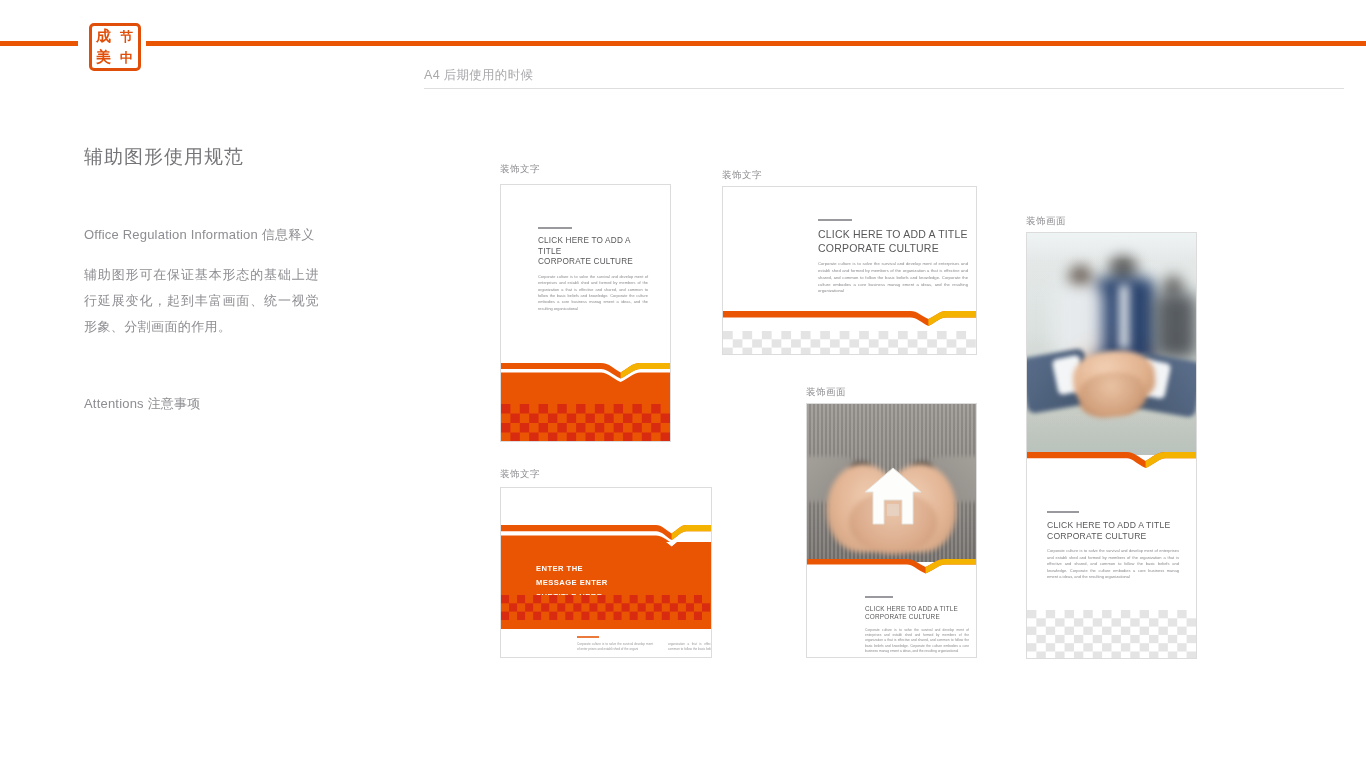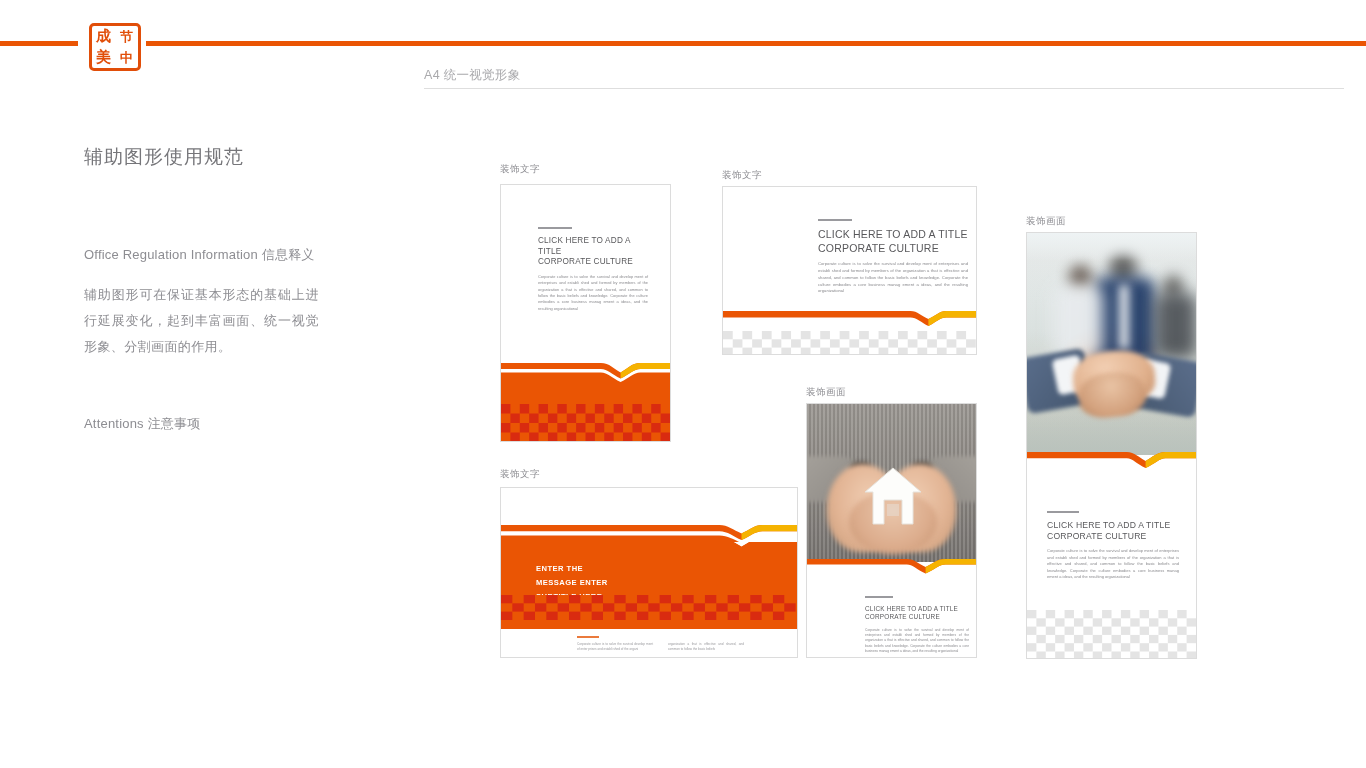--- a/index.html
+++ b/index.html
@@ -59,21 +59,21 @@
   .left-col { position:absolute; left:84px; top:122px; width:235px; }
   .code-no {
     font-size:40px; color:#8e8e93; font-weight:300; letter-spacing:0.5px;
     line-height:1.1;
   }
   .code-sub {
     margin-top:22px;
     font-size:19px; color:#76767a; font-weight:400; letter-spacing:1px;
   }
   .sec-head {
-    margin-top:76px;
+    margin-top:56px;
     font-size:13px; color:#8d8d92; font-weight:400; letter-spacing:0.2px;
   }
   .sec-head.second { margin-top:55px; }
   .sec-body {
     margin-top:18px;
     font-size:13px; color:#8d8d92; line-height:2.0; letter-spacing:0.4px;
     text-align:justify;
   }
   .sec-body + .sec-body { margin-top:4px;font-family:Liberation Serif, serif; }
 
@@ -153,21 +153,21 @@
     <div class="logo-seal">
       <div class="seal-inner">
         <span>成</span>
         <span class="tall">节</span>
         <span>美</span>
         <span class="tall">中</span>
       </div>
     </div>
   </div>
 
-  <div class="hdr-left">A4 统一视觉形象</div>
+  <div class="hdr-left">A4 后期使用的时候</div>
   <div class="hdr-left-rule"></div>
 
   <div class="left-col">
     <div class="code-sub">辅助图形使用规范</div>
 
     <div class="sec-head">Office Regulation Information 信息释义</div>
     <div class="sec-body">辅助图形可在保证基本形态的基础上进行延展变化，起到丰富画面、统一视觉形象、分割画面的作用。</div>
 
     <div class="sec-head second">Attentions 注意事项</div>
   </div>
@@ -296,21 +296,21 @@
             <rect x="176.4" y="16.6" width="9.8" height="8.4"></rect>
             <rect x="196" y="16.6" width="9.8" height="8.4"></rect>
             <rect x="215.6" y="16.6" width="9.8" height="8.4"></rect>
             <rect x="235.2" y="16.6" width="9.8" height="8.4"></rect>
         </g>
       </svg>
     </div>
   </div>
 
   <div class="card-label" style="left:500px; top:468px;">装饰文字</div>
-  <div class="card" id="card3" style="left:500px; top:487px; width:298px; height:171px;">
+  <div class="card" id="card3" style="left:500px; top:487px; width:212px; height:171px;">
 
     <div class="wave" style="top:37px; height:18px;">
       <svg viewBox="0 0 256 18" preserveAspectRatio="none">
         <path d="M0,0 H189 C196,0 201,5 208,8.4 C215,5 219,0 226,0 H256 V6.2 H226 C220,6.2 215,11.5 208,15 C201,11.5 196,6.2 189,6.2 H0 Z" fill="#ea5504"></path>
         <path d="M189,0 C196,0 201,5 208,8.4 C215,5 219,0 226,0 H256 V6.2 H226 C220,6.2 215,11.5 208,15 V8.4 C201,5 196,0 189,0 Z" fill="#f5b301"></path>
         <path d="M0,10.5 H189 C196,10.5 201,14.5 208,18 H0 Z" fill="#ea5504"></path>
       </svg>
     </div>
 
     <div class="orangeblock" style="top:54px; height:53px;"></div>

